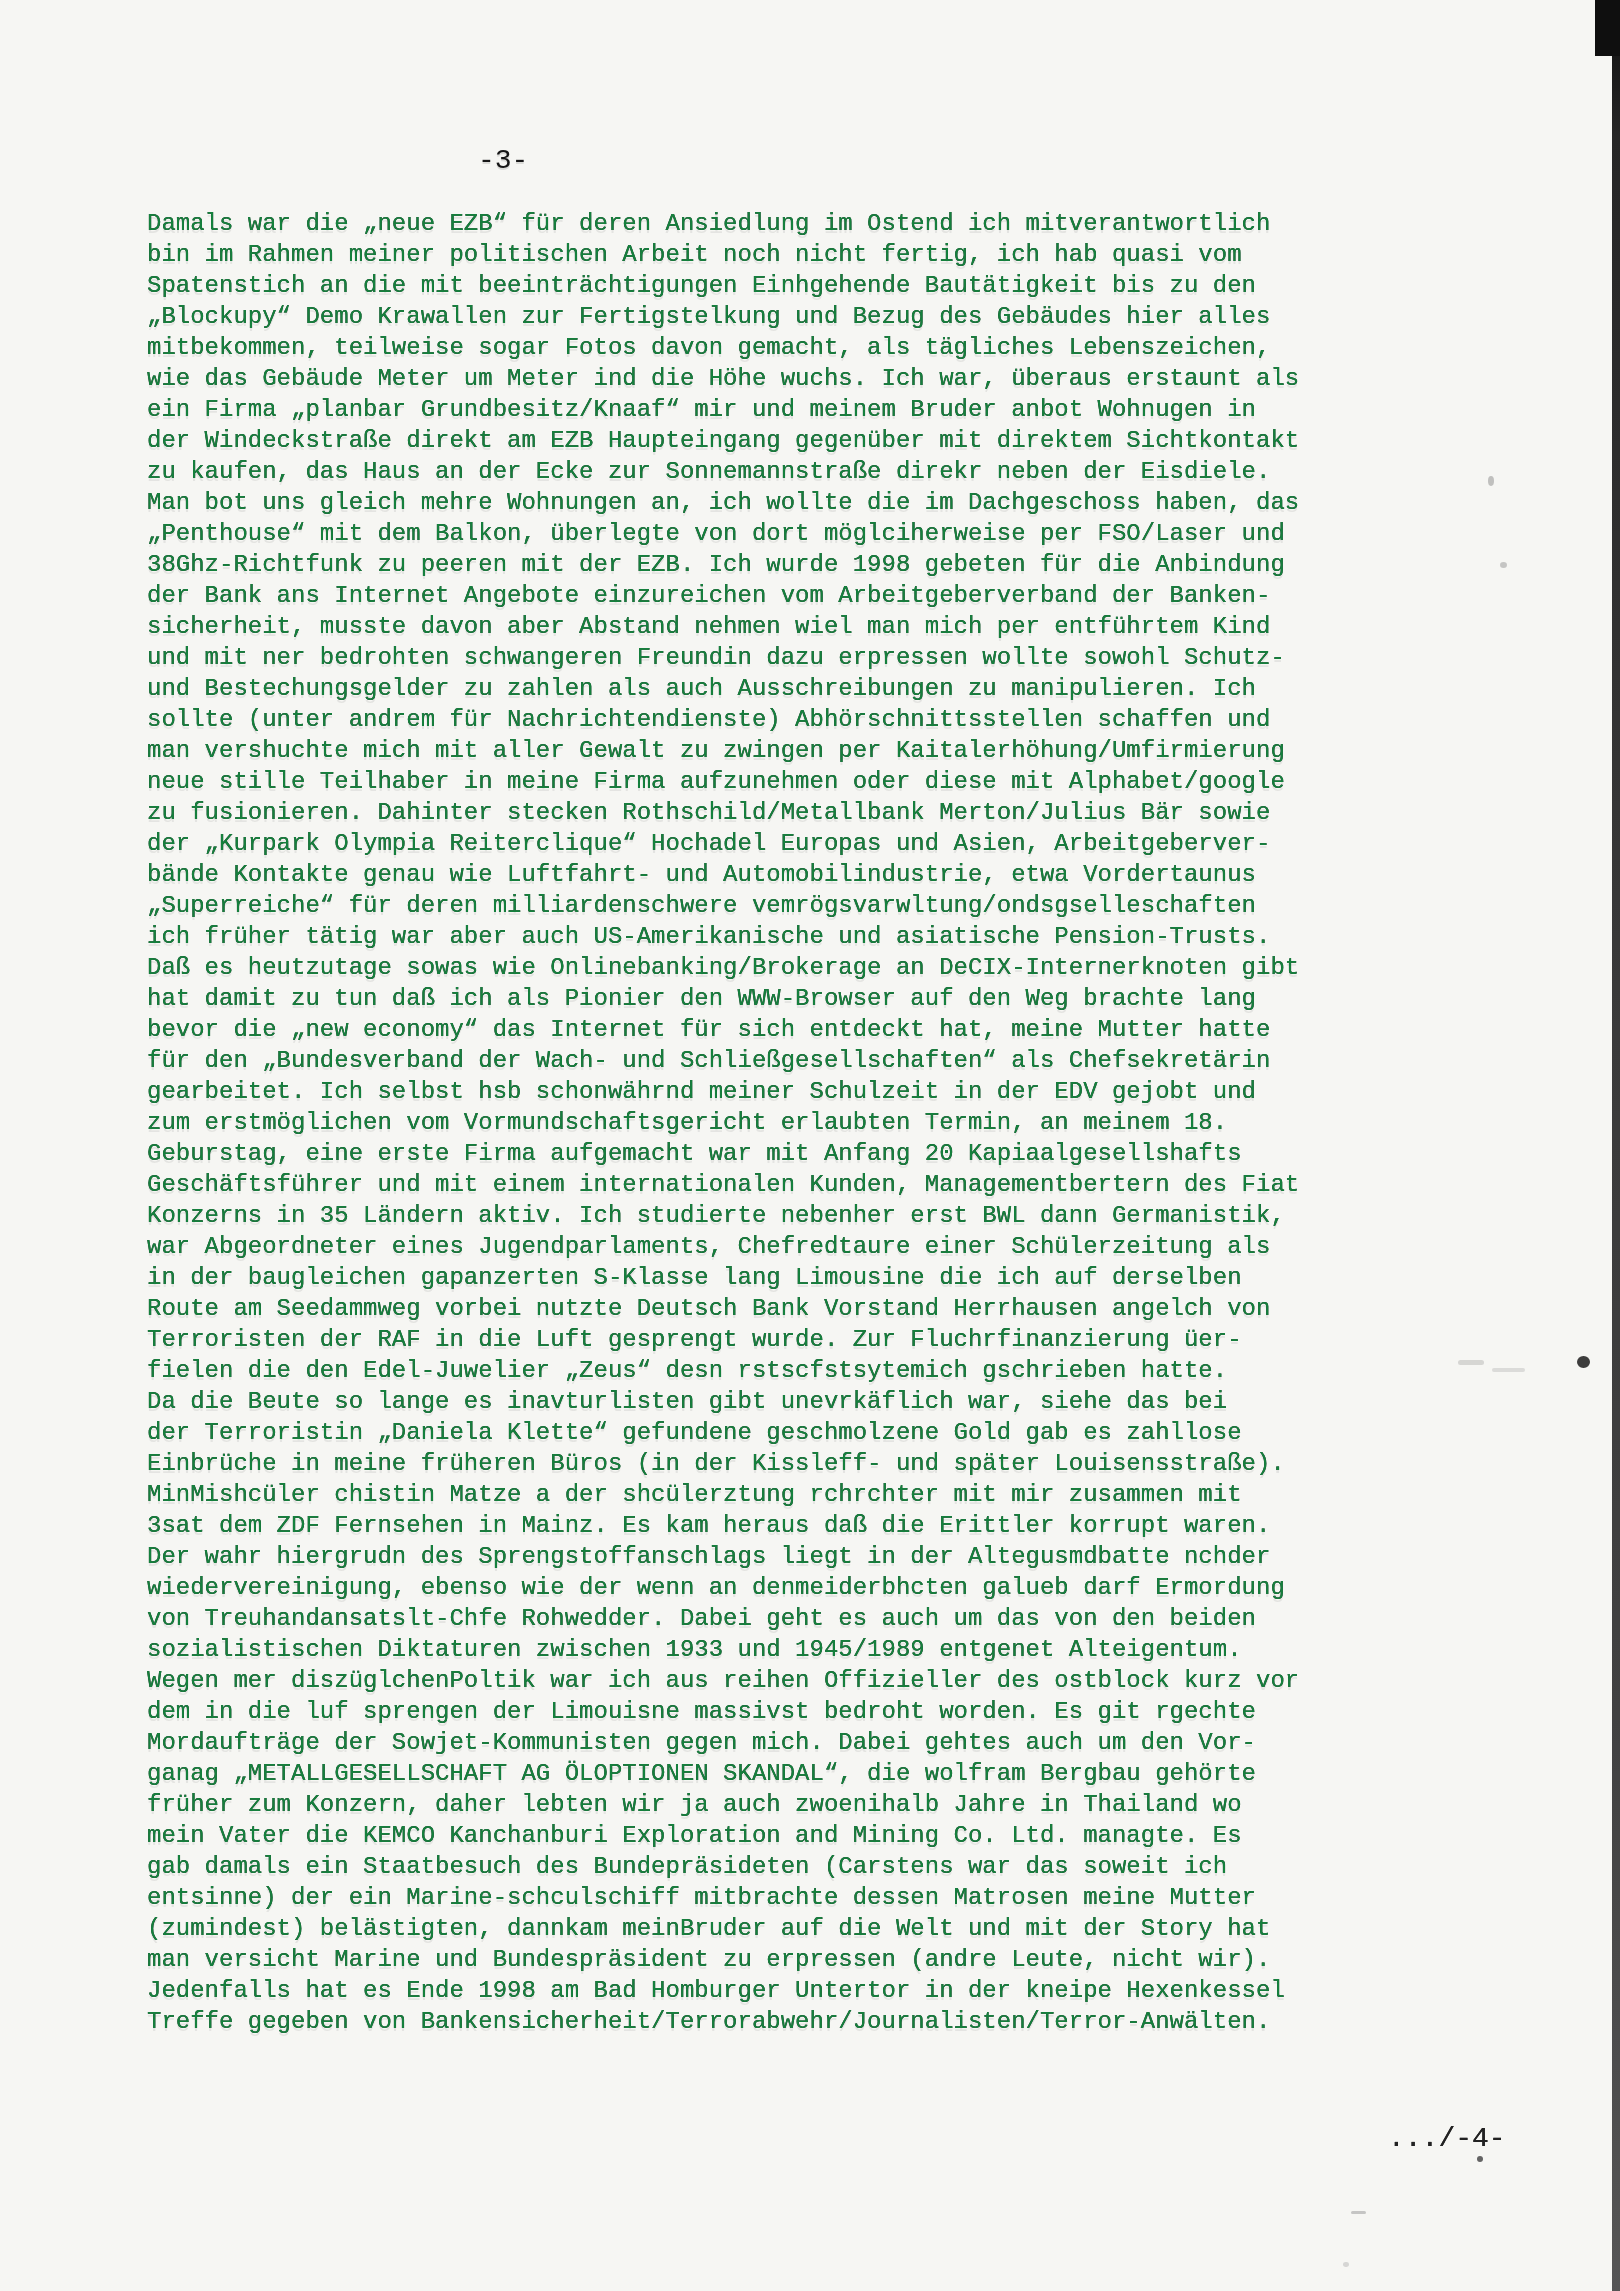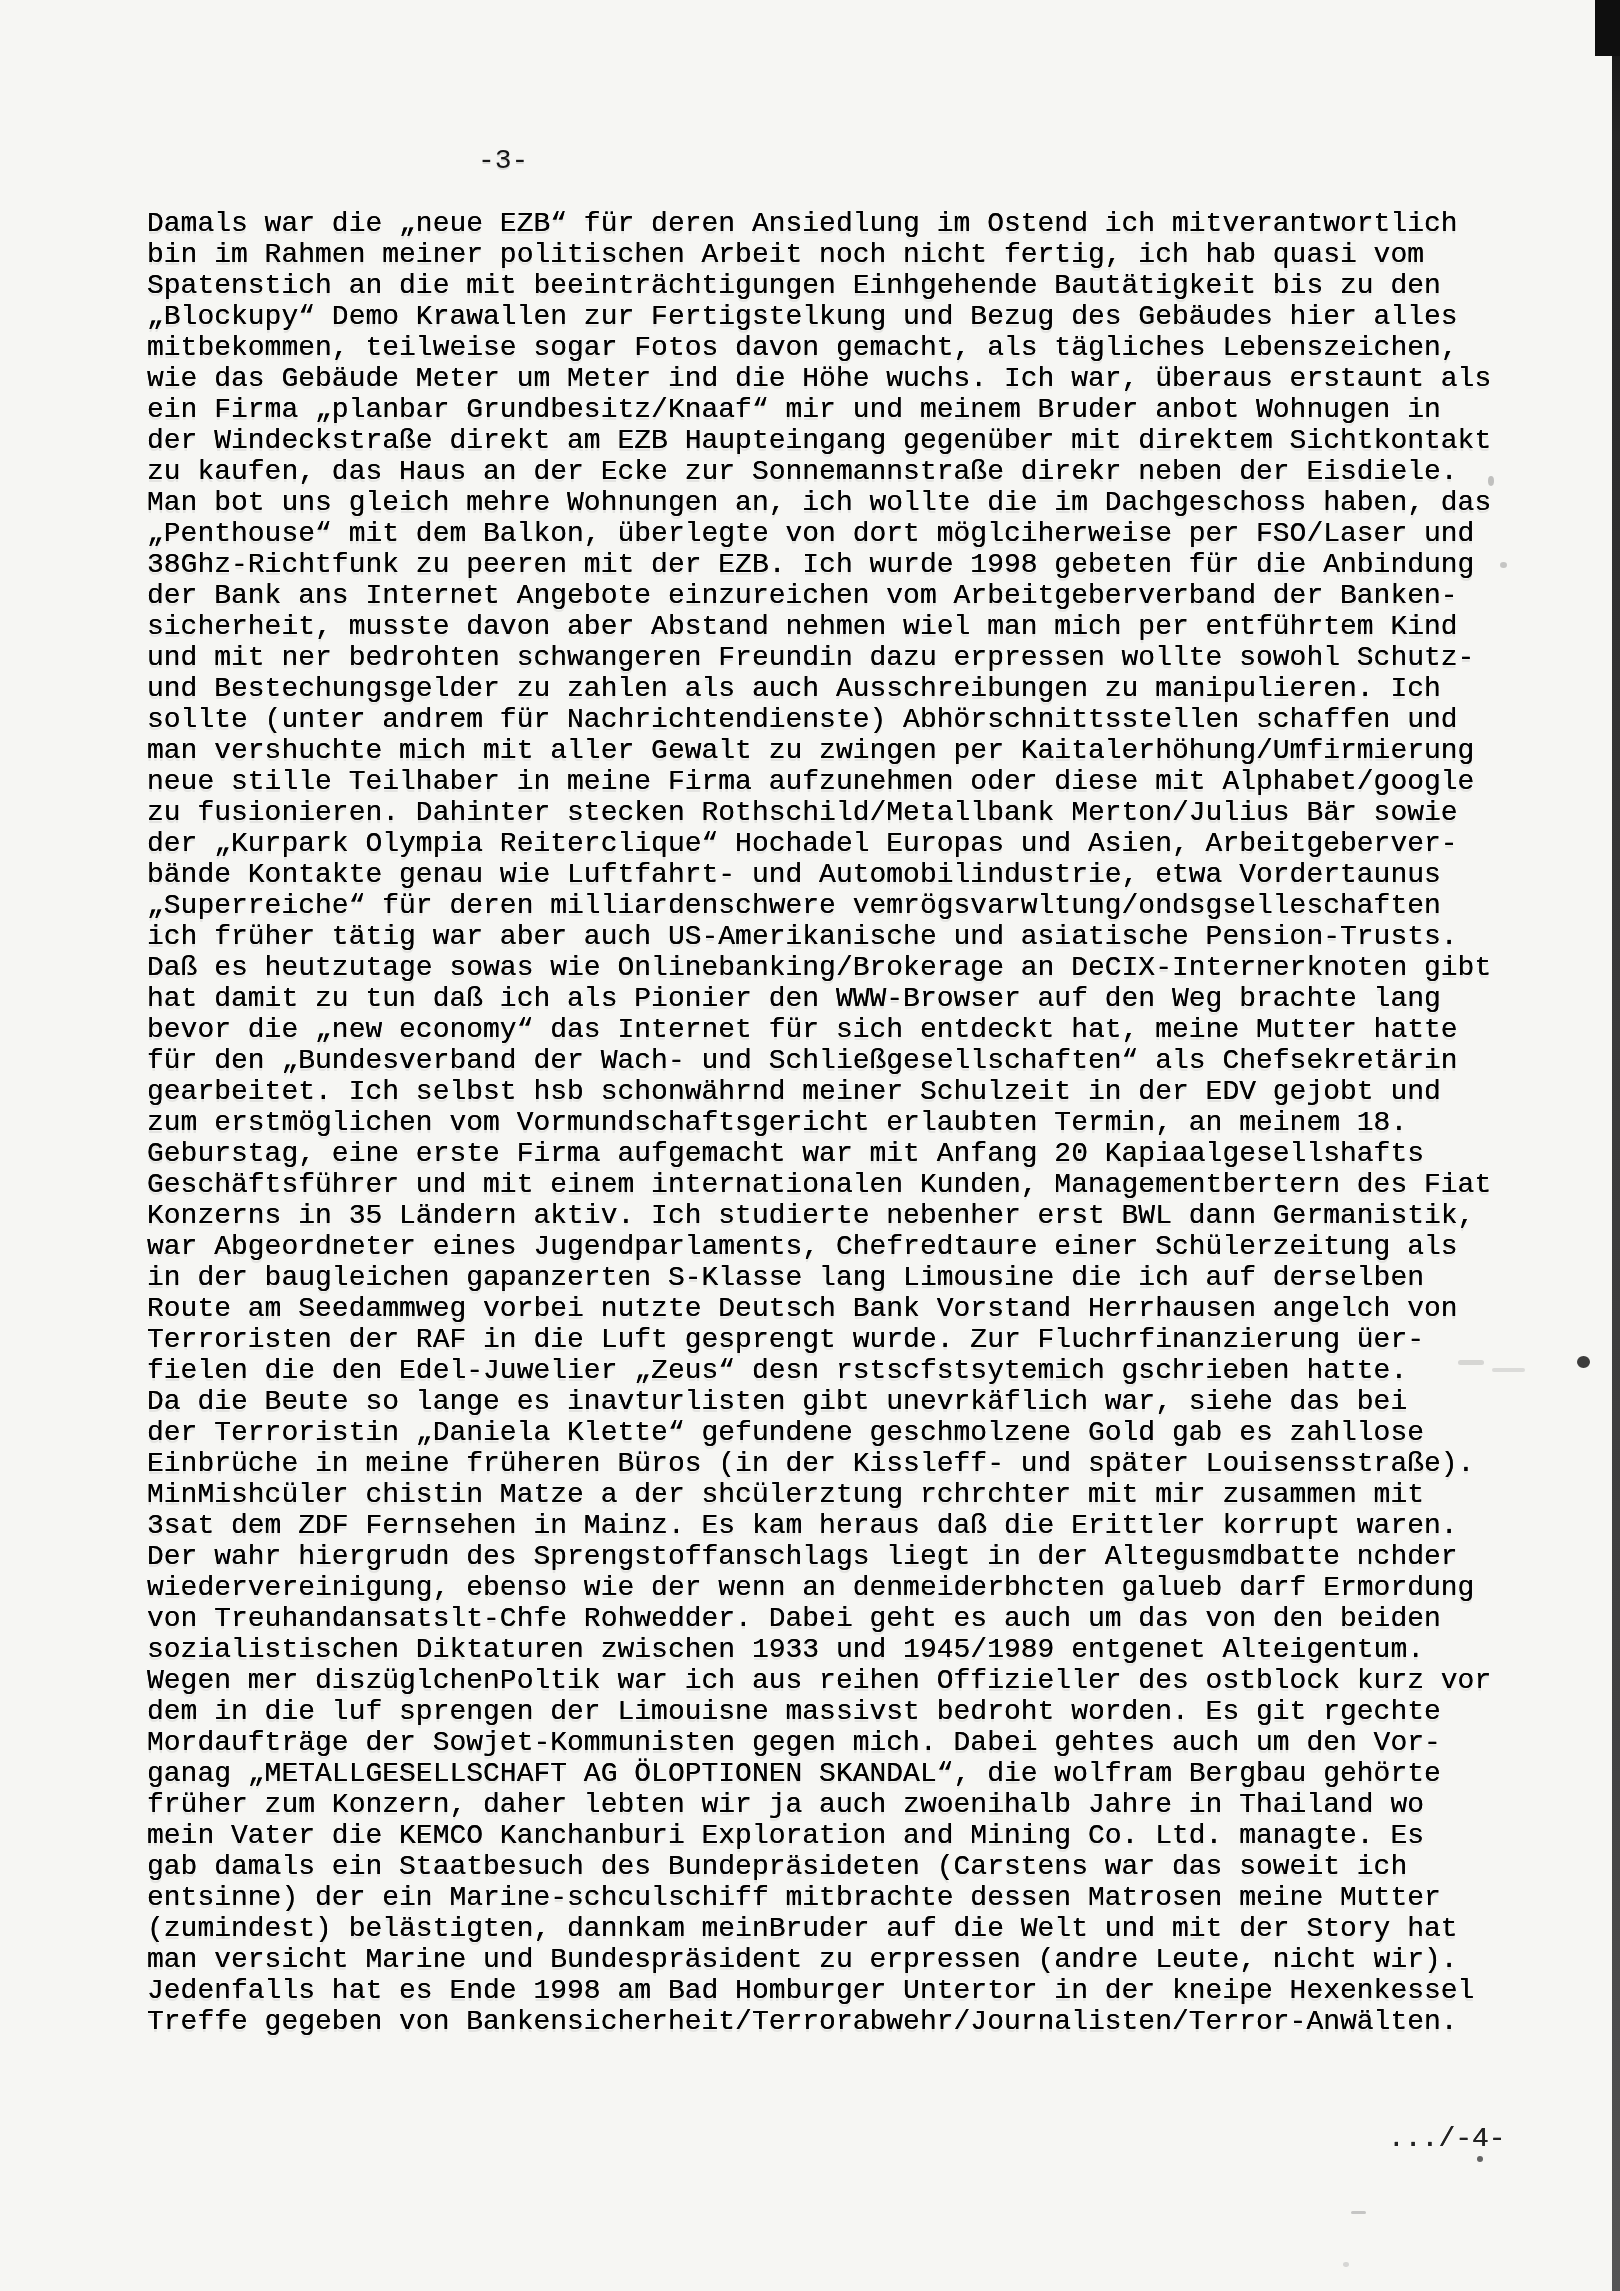--- a/index.html
+++ b/index.html
@@ -24,23 +24,23 @@
     letter-spacing: 0;
     color: #161616;
     text-shadow: 0 2px 0 rgba(20,20,20,0.12);
     white-space: pre;
   }
   .doc-body {
     position: absolute;
     left: 147px;
     top: 208px;
     width: 1372px;
-    font-size: 28px;
+    font-size: 24px;
     line-height: 31px;
-    color: #000000;
+    color: #15803d;
     white-space: pre;
     text-shadow: 0 0 0.5px #222, 0 2.9px 0 rgba(20,20,20,0.08);
   }
   .body-line {
     height: 31px;
     white-space: pre;
   }
   .pagenum-bottom {
     position: absolute;
     left: 1388px;

